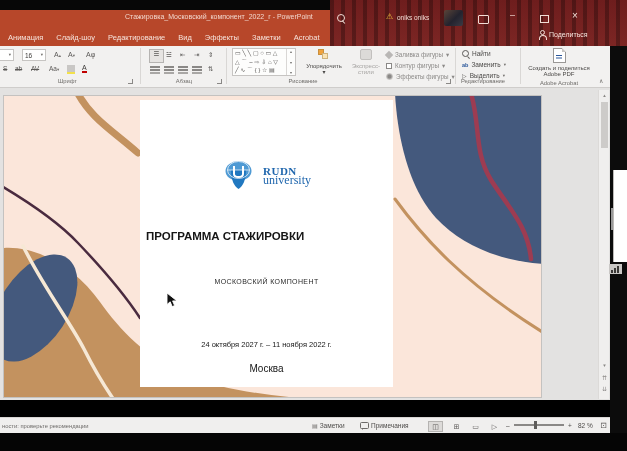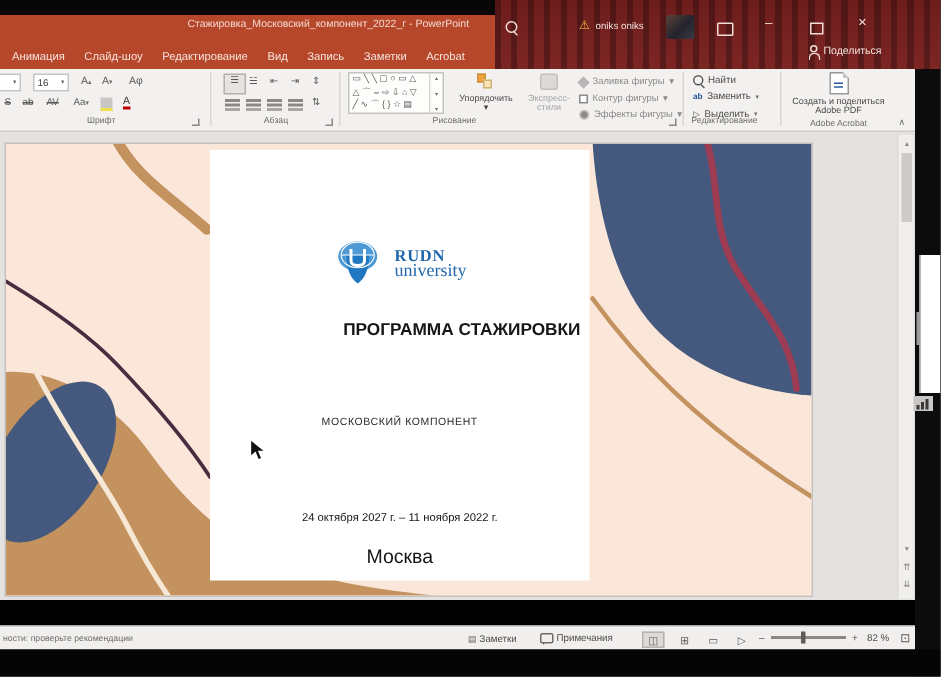--- a/index.html
+++ b/index.html
@@ -81,25 +81,25 @@
   .slide{left:4px;top:8px;width:537px;height:301px;background:#fbe6da;overflow:hidden;box-shadow:0 0 0 1px #c4c2c0;}
   .card{left:136px;top:4px;width:253px;height:287px;background:#ffffff;}
   .logo-row{position:absolute;left:0;width:253px;display:flex;justify-content:center;align-items:center;gap:8px;}
   .unl-txt{display:flex;flex-direction:column;line-height:8.5px;}
   .unl1{font-size:6.8px;color:#2e8fc0;letter-spacing:.2px;}
   .unl2{font-size:7.2px;color:#2e8fc0;font-weight:bold;letter-spacing:.2px;}
   .unl3{font-size:3.2px;color:#2e8fc0;letter-spacing:.3px;margin-top:1px;}
   .rudn-txt{display:flex;flex-direction:column;line-height:10px;font-family:"Liberation Serif",serif;}
   .rudn1{font-size:11px;font-weight:bold;color:#1f66ad;letter-spacing:.5px;}
   .rudn2{font-size:12px;color:#1f66ad;margin-top:-1px;}
-  .stitle{position:absolute;left:6px;top:112px;width:241px;text-align:right;font-size:11.5px;font-weight:bold;
+  .stitle{position:absolute;left:6px;top:128px;width:241px;text-align:left;font-size:11.5px;font-weight:bold;
           color:#161616;line-height:17px;}
   .ssub{position:absolute;left:0;top:178px;width:253px;text-align:center;font-size:7px;color:#2b2b2b;letter-spacing:.4px;}
   .sdate{position:absolute;left:0;top:240px;width:253px;text-align:center;font-size:7.5px;color:#161616;}
-  .scity{position:absolute;left:0;top:263px;width:253px;text-align:center;font-size:13px;color:#161616;}
+  .scity{position:absolute;left:0;top:263px;width:253px;text-align:center;font-size:10px;color:#161616;}
   
   .vsb{left:598px;top:2px;width:11px;height:309px;background:#f0efee;border-left:1px solid #dcdad8;
        box-sizing:border-box;}
   .vsb span{position:absolute;left:0;width:11px;text-align:center;font-size:4.5px;color:#8a8886;}
   .vsb-thumb{position:absolute;left:2px;top:12px;width:7px;height:46px;background:#cdcbc9;}
   
   .rstrip{left:610px;top:46px;width:17px;height:405px;background:#0c0c0c;}
   .white-panel{left:613px;top:170px;width:14px;height:92px;background:#ffffff;border-left:1px solid #bcbab8;}
   .panel-grip{left:611px;top:208px;width:2px;height:22px;background:#9a9a9a;}
   .signal{left:609px;top:264px;width:13px;height:10px;background:#c9c7c5;display:flex;align-items:flex-end;gap:1px;
@@ -146,21 +146,21 @@
   <div class="abs" style="left:540px;top:15px;">
       <div class="restore"></div>
     </div>
   <div class="abs tb-ic" style="left:572px;top:11px;font-size:10px;">×</div>
 
   <div class="abs menubar">
     <span>Анимация</span>
     <span>Слайд-шоу</span>
     <span>Редактирование</span>
     <span>Вид</span>
-    <span>Запись</span>
+    <span>Эффекты</span>
     <span>Заметки</span>
     <span>Acrobat</span>
   </div>
   <div class="abs share-wrap">
     <div class="person"></div>
     <span class="share-txt">Поделиться</span>
   </div>
 
   <div class="abs ribbon">
 

